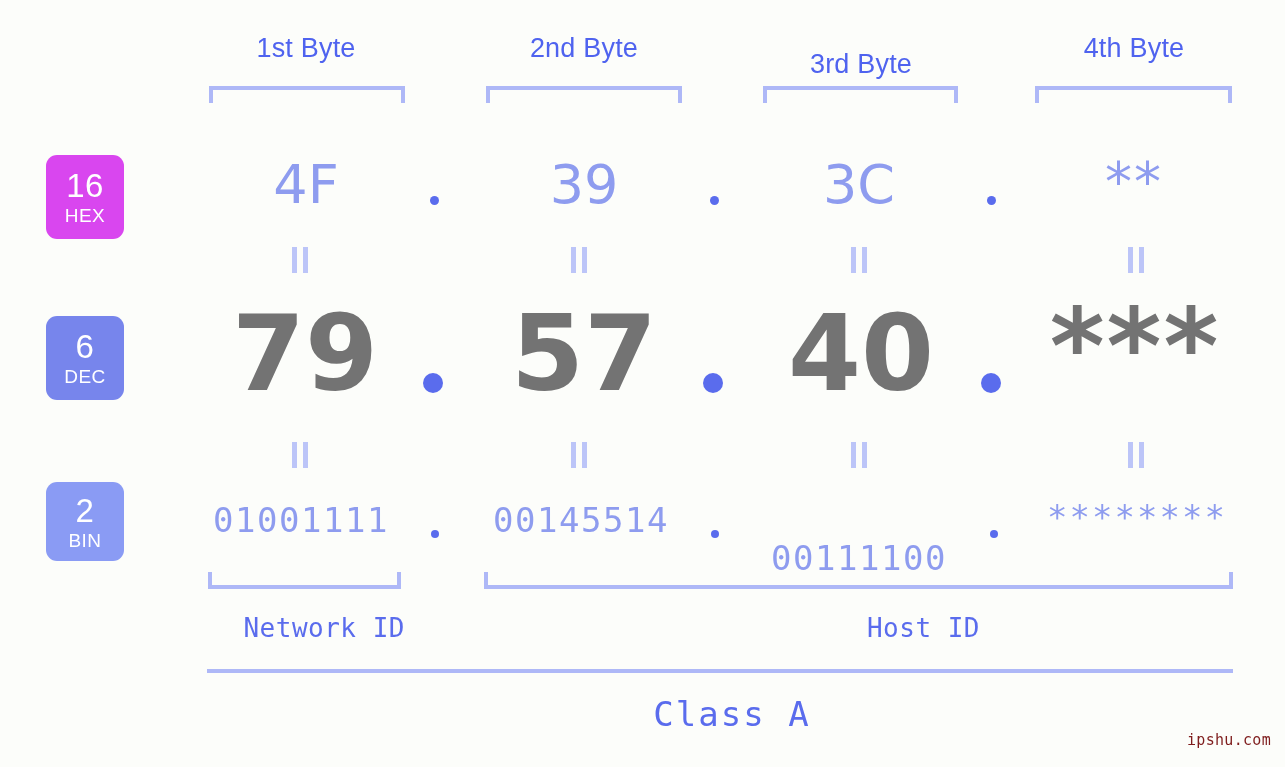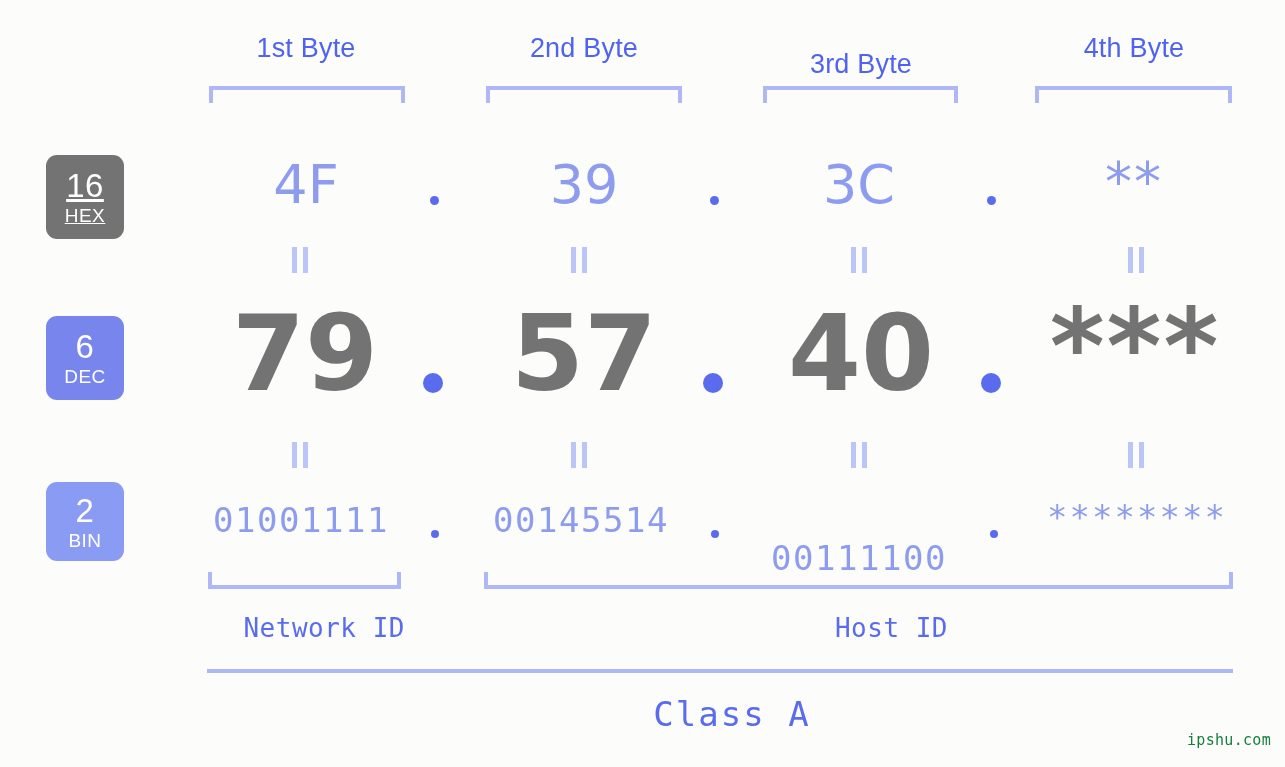--- a/index.html
+++ b/index.html
@@ -78,21 +78,21 @@
     font-size: 33px;
     font-weight: 400;
     letter-spacing: 0.5px;
   }
   .badge .nm {
     font-size: 19px;
     font-weight: 400;
     margin-top: 4px;
     letter-spacing: 0.5px;
   }
-  .badge-hex { top: 155px; height: 84px; background: #737373; text-decoration: underline; }
+  .badge-hex { top: 155px; height: 84px; background: #d946ef; }
   .badge-dec { top: 316px; height: 84px; background: #7785ec; }
   .badge-bin { top: 482px; height: 79px; background: #8a9bf4; }
 
   
   .val {
     position: absolute;
     text-align: center;
     white-space: nowrap;
     line-height: 1;
   }
@@ -164,21 +164,21 @@
     letter-spacing: 2px;
   }
 
   
   .watermark {
     position: absolute;
     right: 14px;
     bottom: 18px;
     font-family: "DejaVu Sans Mono", monospace;
     font-size: 15px;
-    color: #15803d;
+    color: #7f1d1d;
     letter-spacing: 0.3px;
   }
 </style>
 </head>
 <body>
 
 <div class="canvas">
 
   <div class="byte-label" style="left:206px; width:200px;">1st Byte</div>
   <div class="byte-label" style="left:484px; width:200px;">2nd Byte</div>
@@ -258,20 +258,20 @@
   <div class="val val-bin" style="left:466px; top:503px; width:230px;">00145514</div>
   <div class="dot dot-bin" style="left:711px; top:530px;"></div>
   <div class="val val-bin" style="left:744px; top:503px; width:230px;margin-top:38px;">00111100</div>
   <div class="dot dot-bin" style="left:990px; top:530px;"></div>
   <div class="val val-bin stars" style="left:1022px; top:500px; width:230px;">********</div>
 
   <div class="bracket-bottom" style="left:208px; top:572px; width:193px;"></div>
   <div class="bracket-bottom" style="left:484px; top:572px; width:749px;"></div>
 
   <div class="caption" style="left:205px; top:613px; width:200px;">Network ID</div>
-  <div class="caption" style="left:748px; top:613px; width:200px;">Host ID</div>
+  <div class="caption" style="left:780px; top:613px; width:200px;">Host ID</div>
 
   <div class="rule-plain" style="left:207px; top:669px; width:1026px;"></div>
   <div class="caption-class" style="left:532px; top:694px; width:400px;">Class A</div>
 
   <div class="watermark">ipshu.com</div>
 
 </div>
 
 </body></html>

